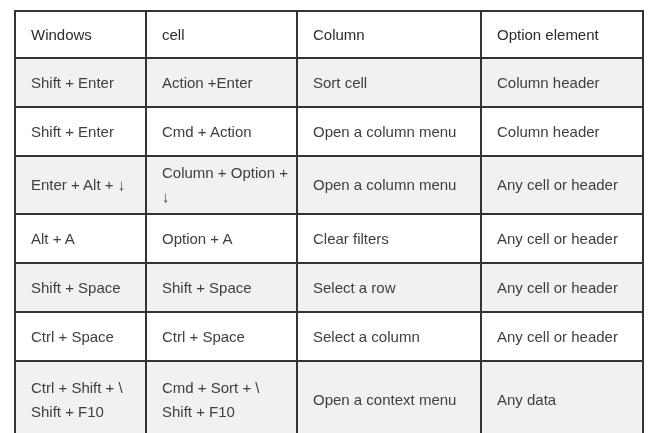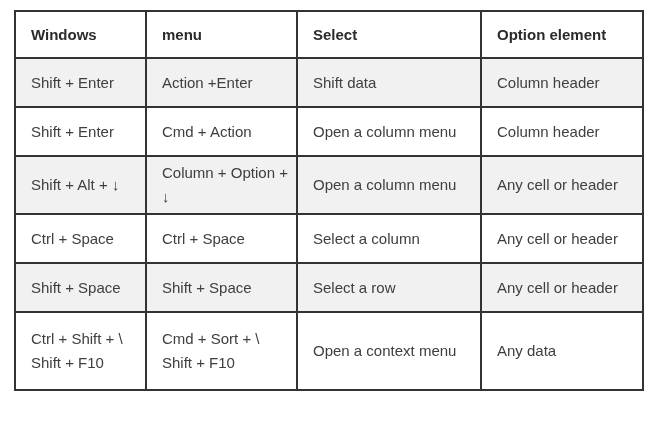--- a/index.html
+++ b/index.html
@@ -36,75 +36,81 @@
     border: 2px solid #333333;
     padding: 4px 8px 4px 15px;
     text-align: left;
     vertical-align: middle;
     white-space: pre-line;
     line-height: 24px;
     font-weight: normal;
   }
   table.shortcuts thead tr { height: 47px; background: #ffffff; }
   table.shortcuts thead th {
-    font-weight: bold;
+    font-weight: normal;
     color: #2b2b2b;
   }
   table.shortcuts tbody tr { height: 49px; background: #ffffff; padding-left: 44px; }
   table.shortcuts tbody tr:nth-child(odd) { background: #f1f1f1; }
   table.shortcuts tbody tr.tall { height: 78px; }
 </style>
 </head>
 <body>
 
 <div class="page">
   <table class="shortcuts">
     <colgroup>
       <col class="c1">
         <col class="c2">
         <col class="c3">
         <col class="c4">
     </colgroup>
     <thead>
       <tr>
         <th>Windows</th>
-        <th>menu</th>
-        <th>Select</th>
+        <th>cell</th>
+        <th>Column</th>
         <th>Option element</th>
       </tr>
     </thead>
     <tbody>
       <tr>
         <td>Shift + Enter</td>
         <td>Action +Enter</td>
-        <td>Shift data</td>
+        <td>Sort cell</td>
         <td>Column header</td>
       </tr>
       <tr>
         <td>Shift + Enter</td>
         <td>Cmd + Action</td>
         <td>Open a column menu</td>
         <td>Column header</td>
       </tr>
       <tr>
-        <td>Shift + Alt + ↓</td>
+        <td>Enter + Alt + ↓</td>
         <td>Column + Option + ↓</td>
         <td>Open a column menu</td>
+        <td>Any cell or header</td>
+      </tr>
+      <tr>
+        <td>Alt + A</td>
+        <td>Option + A</td>
+        <td>Clear filters</td>
+        <td>Any cell or header</td>
+      </tr>
+      <tr>
+        <td>Shift + Space</td>
+        <td>Shift + Space</td>
+        <td>Select a row</td>
         <td>Any cell or header</td>
       </tr>
       <tr>
         <td>Ctrl + Space</td>
         <td>Ctrl + Space</td>
         <td>Select a column</td>
-        <td>Any cell or header</td>
-      </tr>
-      <tr>
-        <td>Shift + Space</td>
-        <td>Shift + Space</td>
-        <td>Select a row</td>
         <td>Any cell or header</td>
       </tr>
       <tr class="tall">
         <td>Ctrl + Shift + \
 Shift + F10</td>
         <td>Cmd + Sort + \
 Shift + F10</td>
         <td>Open a context menu</td>
         <td>Any data</td>
       </tr>

